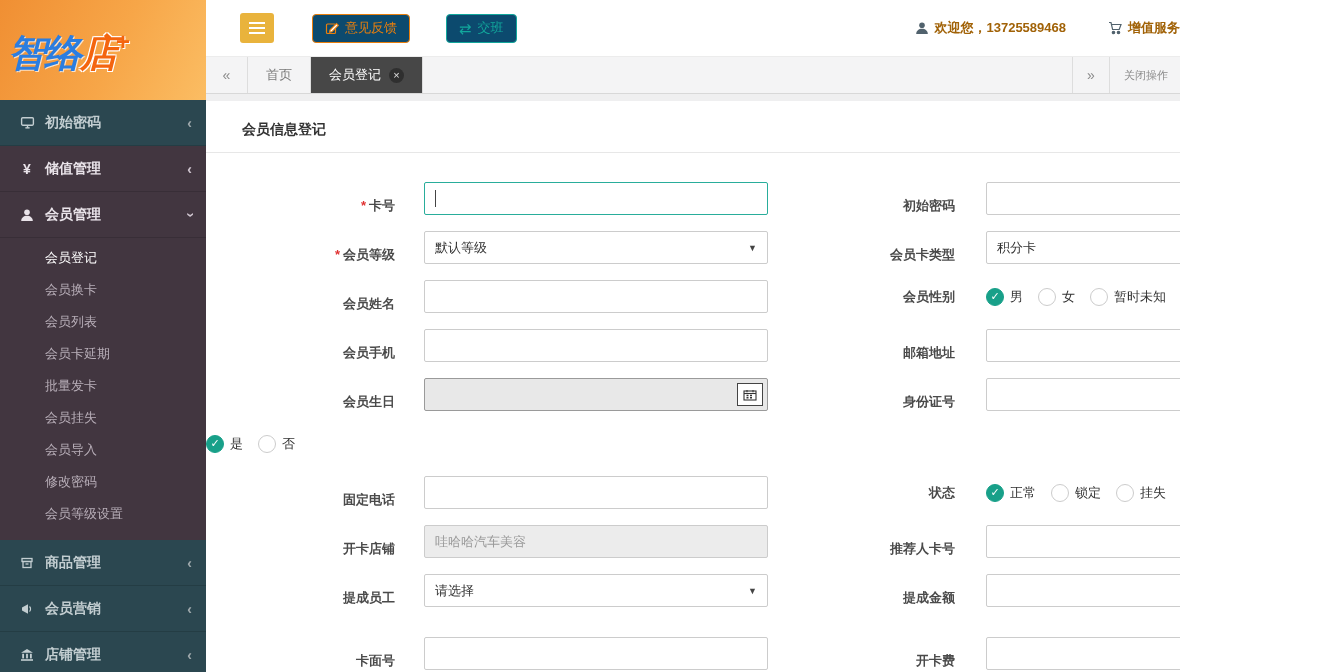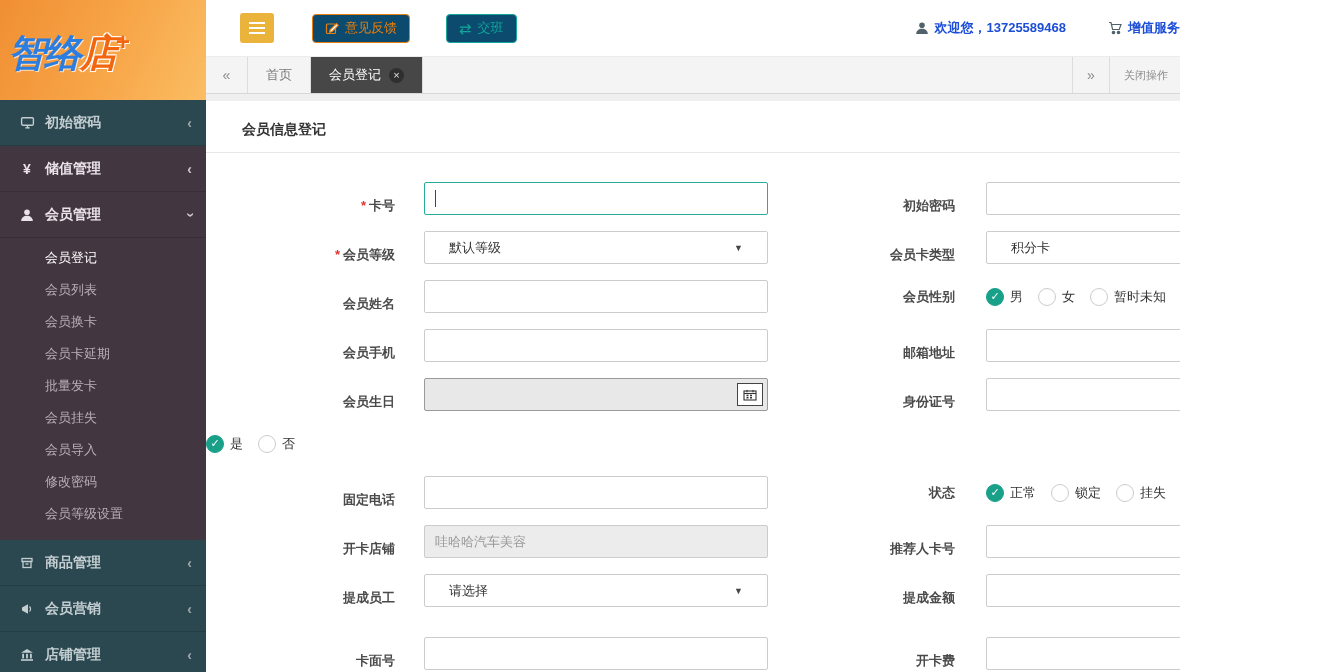--- a/index.html
+++ b/index.html
@@ -39,21 +39,21 @@
   .hamburger { width:34px; height:30px; border:none; border-radius:3px; background:#e9b33c; display:flex; align-items:center; justify-content:center; cursor:pointer; }
   .bars { position:relative; width:16px; height:2px; background:#fff; }
   .bars::before,.bars::after { content:""; position:absolute; left:0; width:16px; height:2px; background:#fff; }
   .bars::before { top:-5px; } .bars::after { top:5px; }
 
   .btn-feedback, .btn-shift { height:29px; display:flex; align-items:center; gap:6px; padding:12px 12px; background:#0c4a6e; border-radius:4px; font-size:13px; cursor:pointer; }
   .btn-feedback { margin-left:38px; border:1px solid #e87e0c; color:#e87e0c; }
   .btn-shift { margin-left:36px; border:1px solid #12a79c; color:#12a79c; }
   .swap-glyph { font-size:15px; line-height:1; }
 
-  .top-right { margin-left:auto; display:flex; align-items:center; color:#1d4ed8; font-size:13px; font-weight:bold; white-space:nowrap; }
+  .top-right { margin-left:auto; display:flex; align-items:center; color:#a16207; font-size:13px; font-weight:bold; white-space:nowrap; }
   .top-right .ticon { display:flex; align-items:center; margin-right:5px; color:#51626d; }
   .value-added { margin-left:42px; display:flex; align-items:center; cursor:pointer; }
   .welcome-wrap { display:flex; align-items:center; }
 
   
   .tabbar { height:38px; flex:0 0 38px; background:#f4f4f5; border-top:1px solid #ececec; border-bottom:1px solid #d8d8d8; display:flex; align-items:stretch; }
   .tab-nav { width:42px; display:flex; align-items:center; justify-content:center; color:#8a8a8a; border-right:1px solid #ddd; font-size:14px; cursor:pointer; }
   .tab-nav.right { border-left:1px solid #ddd; width:38px; }
   .tab { padding:0 18px; display:flex; align-items:center; gap:8px; font-size:13px; color:#7a7a7a; border-right:1px solid #ddd; cursor:pointer; background:#f4f4f5; }
   .tab.active { background:#474747; color:#fff; }
@@ -74,21 +74,21 @@
   .pair.rightp .flabel { padding-right:31px; }
   .req { color:#e03131; margin-right:3px; }
   .ffield { width:344px; position:relative; display:flex; align-items:center; }
   .txt { width:100%; height:33px; border:1px solid #ccc; border-radius:2px; padding:0 10px; font-size:13px; color:#333; outline:none; background:#fff; font-family:inherit; }
   .txt.focus { border-color:#29ad9b; }
   .caret { position:absolute; left:11px; top:8px; width:1px; height:17px; background:#444; }
   .txt.disabled { background:#e8e8e8; color:#999; border-color:#9a9a9a; }
   .txt.disabled.store { border-color:#ccc; background:#ececec; }
   .cal-btn { position:absolute; right:5px; top:5px; width:26px; height:23px; background:#fff; border:1px solid #444; display:flex; align-items:center; justify-content:center; cursor:pointer; }
 
-  .select { width:100%; height:33px; border:1px solid #ccc; border-radius:2px; padding:0 24px; display:flex; align-items:center; justify-content:space-between; background:#fff; cursor:pointer; }
+  .select { width:100%; height:33px; border:1px solid #ccc; border-radius:2px; padding:0 10px; display:flex; align-items:center; justify-content:space-between; background:#fff; cursor:pointer; }
   .sel-arrow { font-size:9px; color:#444; }
 
   .radio-group { display:flex; align-items:center; gap:15px; }
   .radio-opt { display:flex; align-items:center; gap:6px; cursor:pointer; }
   .rdo { width:18px; height:18px; border-radius:50%; border:1px solid #ccc; background:#fff; display:flex; align-items:center; justify-content:center; flex:0 0 18px; }
   .rdo.checked { background:#18a089; border-color:#18a089; color:#fff; font-size:11px; font-weight:bold; }
   .rlabel { font-size:13px; color:#333; }
 
   .unit-field .txt { width:306px; flex:0 0 306px; }
   .unit { margin-left:13px; font-size:13px; color:#333; }
@@ -132,22 +132,22 @@
               <circle cx="7" cy="4.3" r="2.8"></circle>
               <path d="M1.2 13c0-3.2 2.6-5.2 5.8-5.2s5.8 2 5.8 5.2z"></path>
             </svg>
         </span>
         <span class="menu-label">会员管理</span>
         <span class="menu-chevron down">‹</span>
       </div>
 
       <div class="submenu">
         <div class="submenu-item active">会员登记</div>
+        <div class="submenu-item">会员换卡</div>
         <div class="submenu-item">会员列表</div>
-        <div class="submenu-item">会员换卡</div>
         <div class="submenu-item">会员卡延期</div>
         <div class="submenu-item">批量发卡</div>
         <div class="submenu-item">会员挂失</div>
         <div class="submenu-item">会员导入</div>
         <div class="submenu-item">修改密码</div>
         <div class="submenu-item">会员等级设置</div>
       </div>
 
       <div class="menu-item teal">
         <span class="menu-icon">

